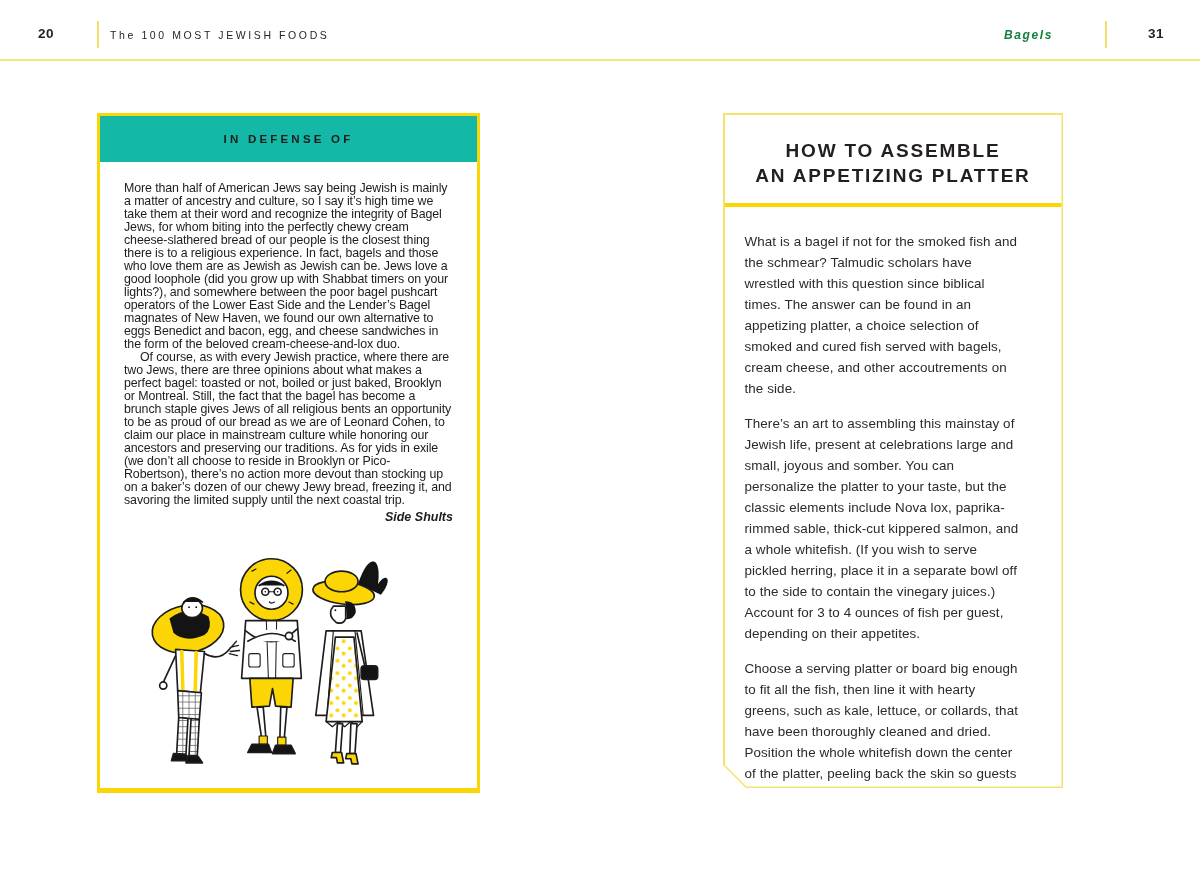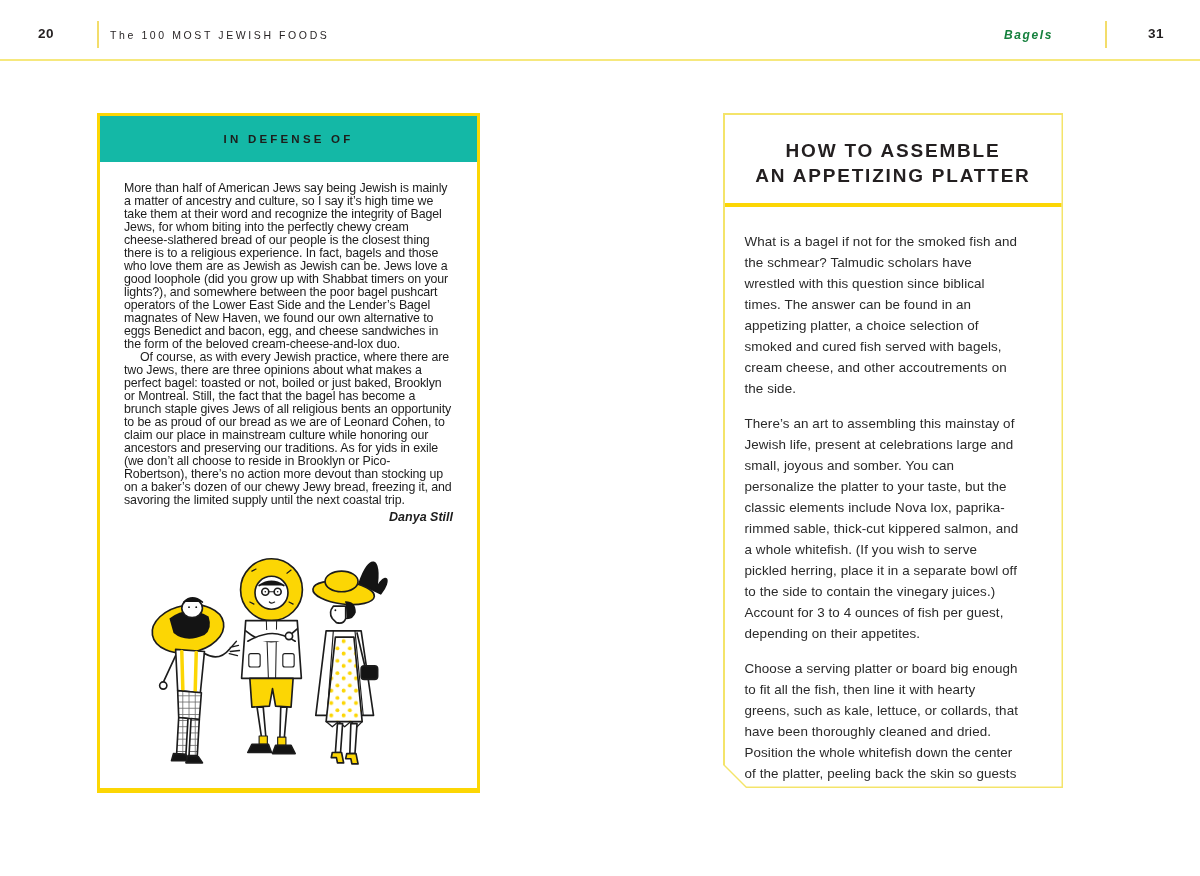--- a/index.html
+++ b/index.html
@@ -53,21 +53,21 @@
   <div class="head-rule"></div>
 
   <div class="defense-box">
     <div class="defense-band">
       <span>IN DEFENSE OF</span>
     </div>
     <div class="defense-body">
       <p>More than half of American Jews say being Jewish is mainly a matter of ancestry and culture, so I say it’s high time we take them at their word and recognize the integrity of Bagel Jews, for whom biting into the perfectly chewy cream cheese-slathered bread of our people is the closest thing there is to a religious experience. In fact, bagels and those who love them are as Jewish as Jewish can be. Jews love a good loophole (did you grow up with Shabbat timers on your lights?), and somewhere between the poor bagel pushcart operators of the Lower East Side and the Lender’s Bagel magnates of New Haven, we found our own alternative to eggs Benedict and bacon, egg, and cheese sandwiches in the form of the beloved cream-cheese-and-lox duo.</p>
       <p>Of course, as with every Jewish practice, where there are two Jews, there are three opinions about what makes a perfect bagel: toasted or not, boiled or just baked, Brooklyn or Montreal. Still, the fact that the bagel has become a brunch staple gives Jews of all religious bents an opportunity to be as proud of our bread as we are of Leonard Cohen, to claim our place in mainstream culture while honoring our ancestors and preserving our traditions. As for yids in exile (we don’t all choose to reside in Brooklyn or Pico-Robertson), there’s no action more devout than stocking up on a baker’s dozen of our chewy Jewy bread, freezing it, and savoring the limited supply until the next coastal trip.</p>
     </div>
-    <div class="byline">Danya Still</div>
+    <div class="byline">Side Shults</div>
 
     <div class="illo-wrap">
       <svg width="330" height="268" viewBox="0 0 320 260">
         <defs>
           <pattern id="plaid" width="6" height="6" patternUnits="userSpaceOnUse">
             <rect width="6" height="6" fill="#ffffff"></rect>
             <path d="M0 3 H6 M3 0 V6" stroke="#6b6b6b" stroke-width="0.8"></path>
           </pattern>
           <pattern id="dots" width="12" height="12" patternUnits="userSpaceOnUse">
             <rect width="12" height="12" fill="#ffffff"></rect>

